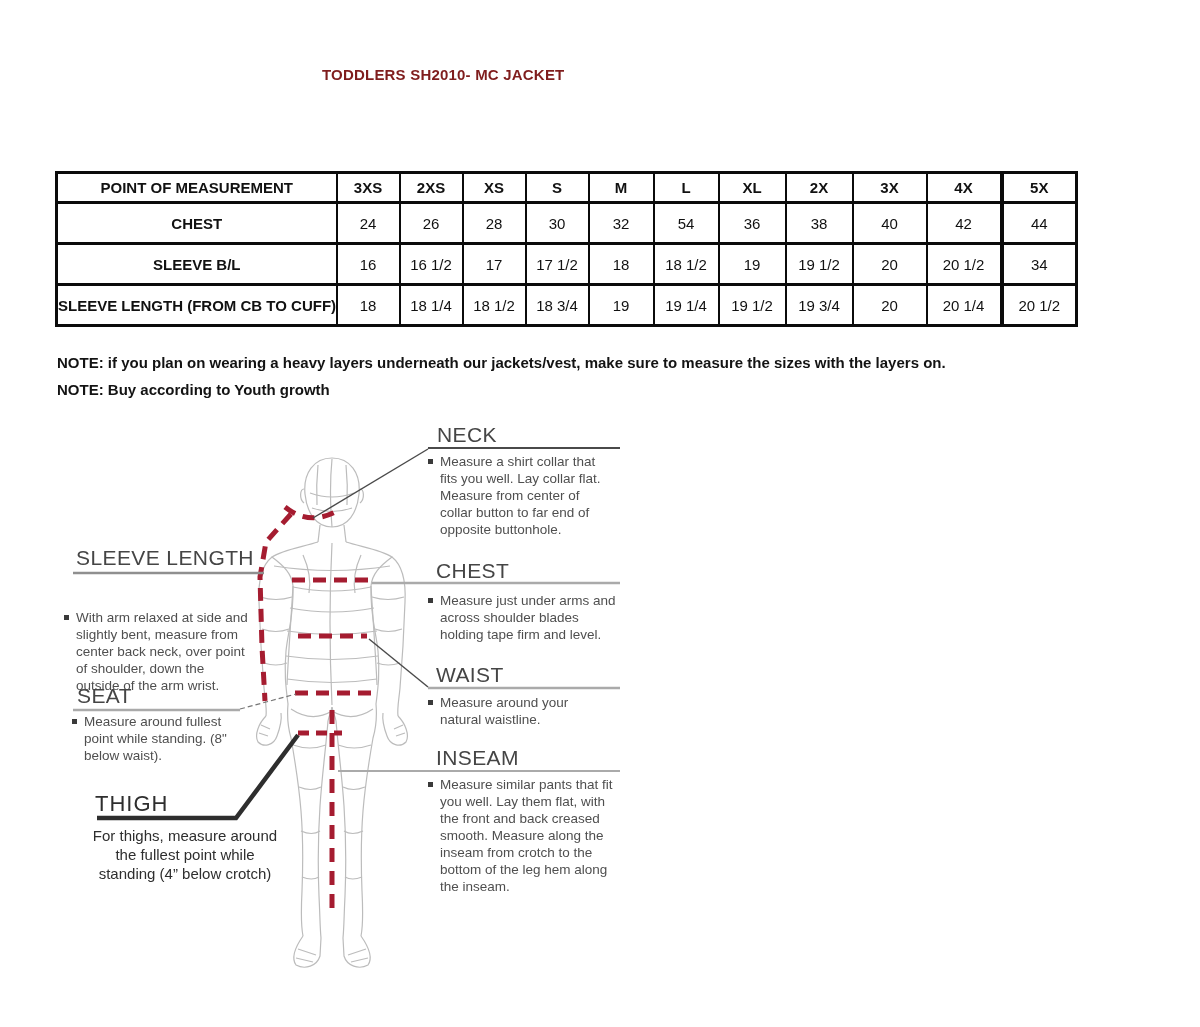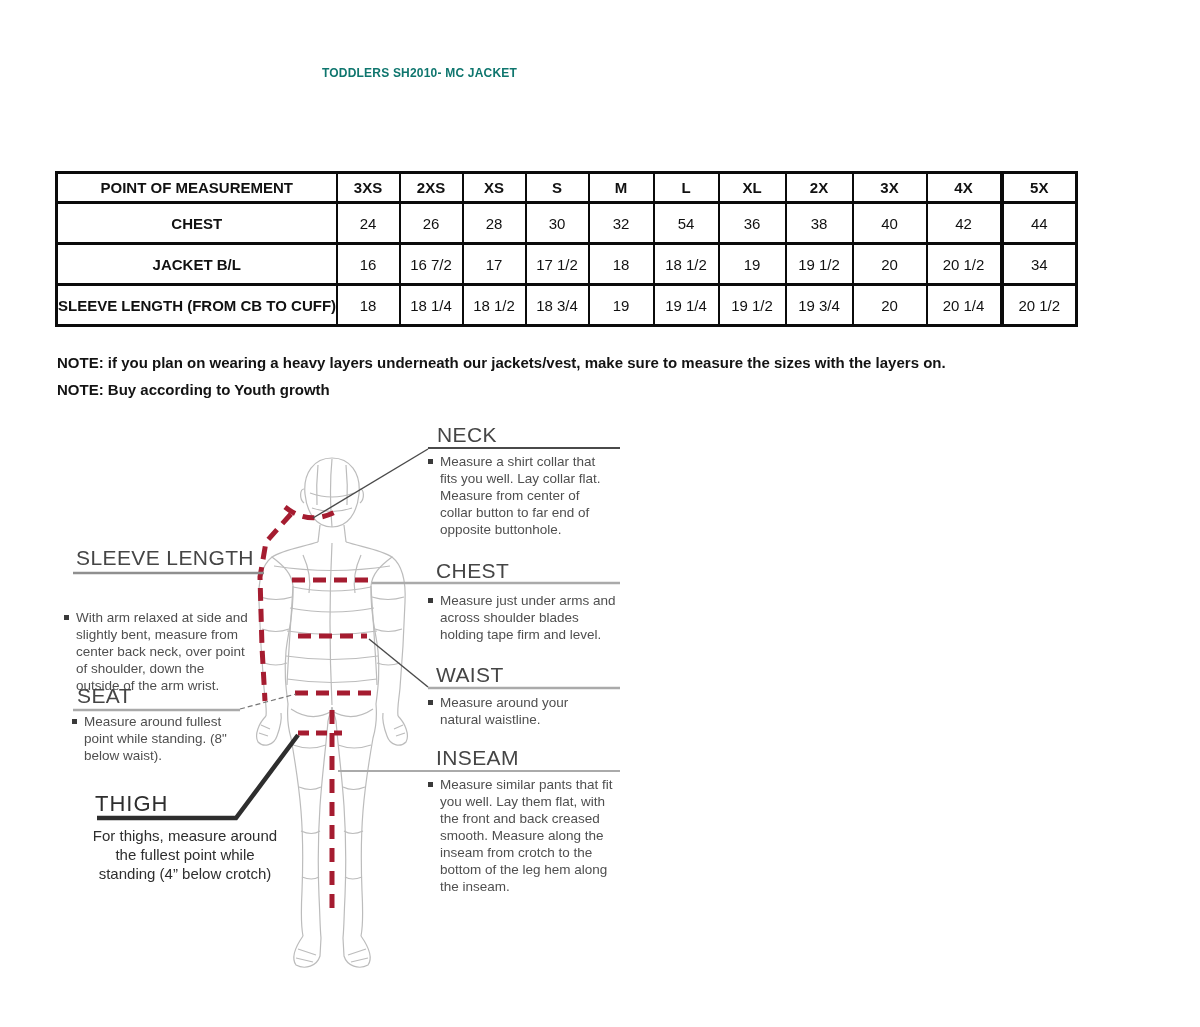--- a/index.html
+++ b/index.html
@@ -1,21 +1,21 @@
 <!DOCTYPE html>
 <html><head>
 <meta charset="utf-8">
 <style>
   html,body{margin:0;padding:0;background:#ffffff;}
   .page{
     position:relative;width:1200px;height:1027px;background:#ffffff;overflow:hidden;
     font-family:"Liberation Sans", sans-serif;color:#111;
   }
   
-  .doc-title{position:absolute;left:322px;top:66px;font-size:12px;font-weight:bold;letter-spacing:.2px;color:#0f766e;}
+  .doc-title{position:absolute;left:322px;top:66px;font-size:15px;font-weight:bold;letter-spacing:.2px;color:#7f1d1d;}
   .notes{position:absolute;left:57px;top:354px;font-size:15px;font-weight:bold;color:#131313;}
   .notes p{margin:0 0 9px 0;line-height:18px;}
   
   table.size-table{
     position:absolute;left:55px;top:171px;width:1020px;
     border-collapse:collapse;table-layout:fixed;border:3px solid #0b0b0b;
   }
   .size-table th,.size-table td{
     border:2px solid #0b0b0b;text-align:center;vertical-align:middle;
     font-size:15px;padding:0;overflow:hidden;white-space:nowrap;
@@ -99,23 +99,23 @@
           <td>30</td>
           <td>32</td>
           <td>54</td>
           <td>36</td>
           <td>38</td>
           <td>40</td>
           <td>42</td>
           <td class="last-col">44</td>
         </tr>
         <tr>
-          <td class="row-label">JACKET B/L</td>
+          <td class="row-label">SLEEVE B/L</td>
           <td>16</td>
-          <td>16 7/2</td>
+          <td>16 1/2</td>
           <td>17</td>
           <td>17 1/2</td>
           <td>18</td>
           <td>18 1/2</td>
           <td>19</td>
           <td>19 1/2</td>
           <td>20</td>
           <td>20 1/2</td>
           <td class="last-col">34</td>
         </tr>

